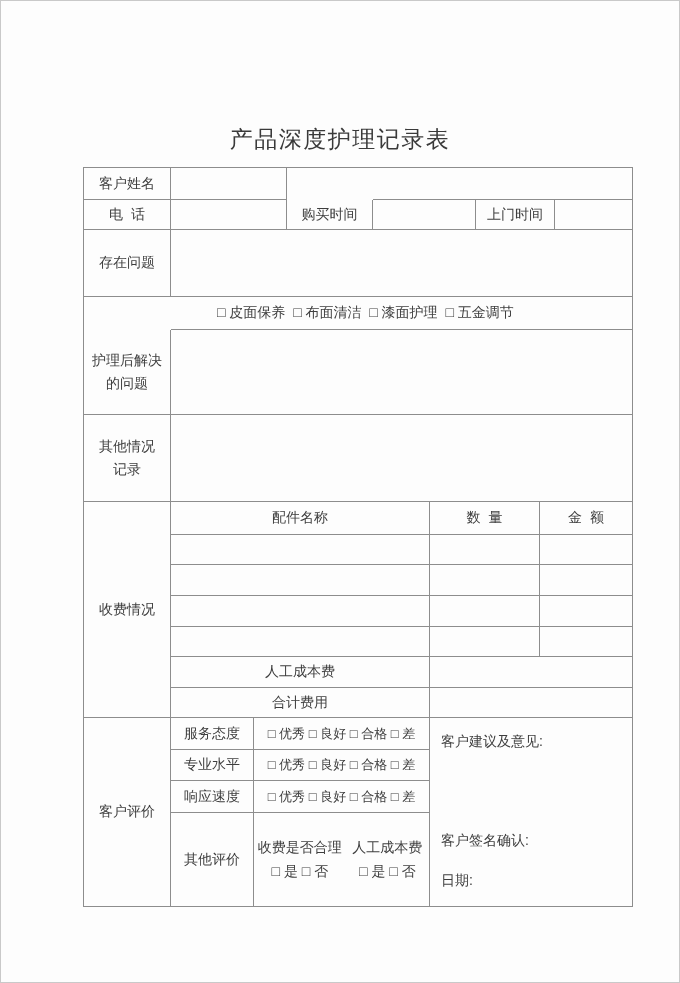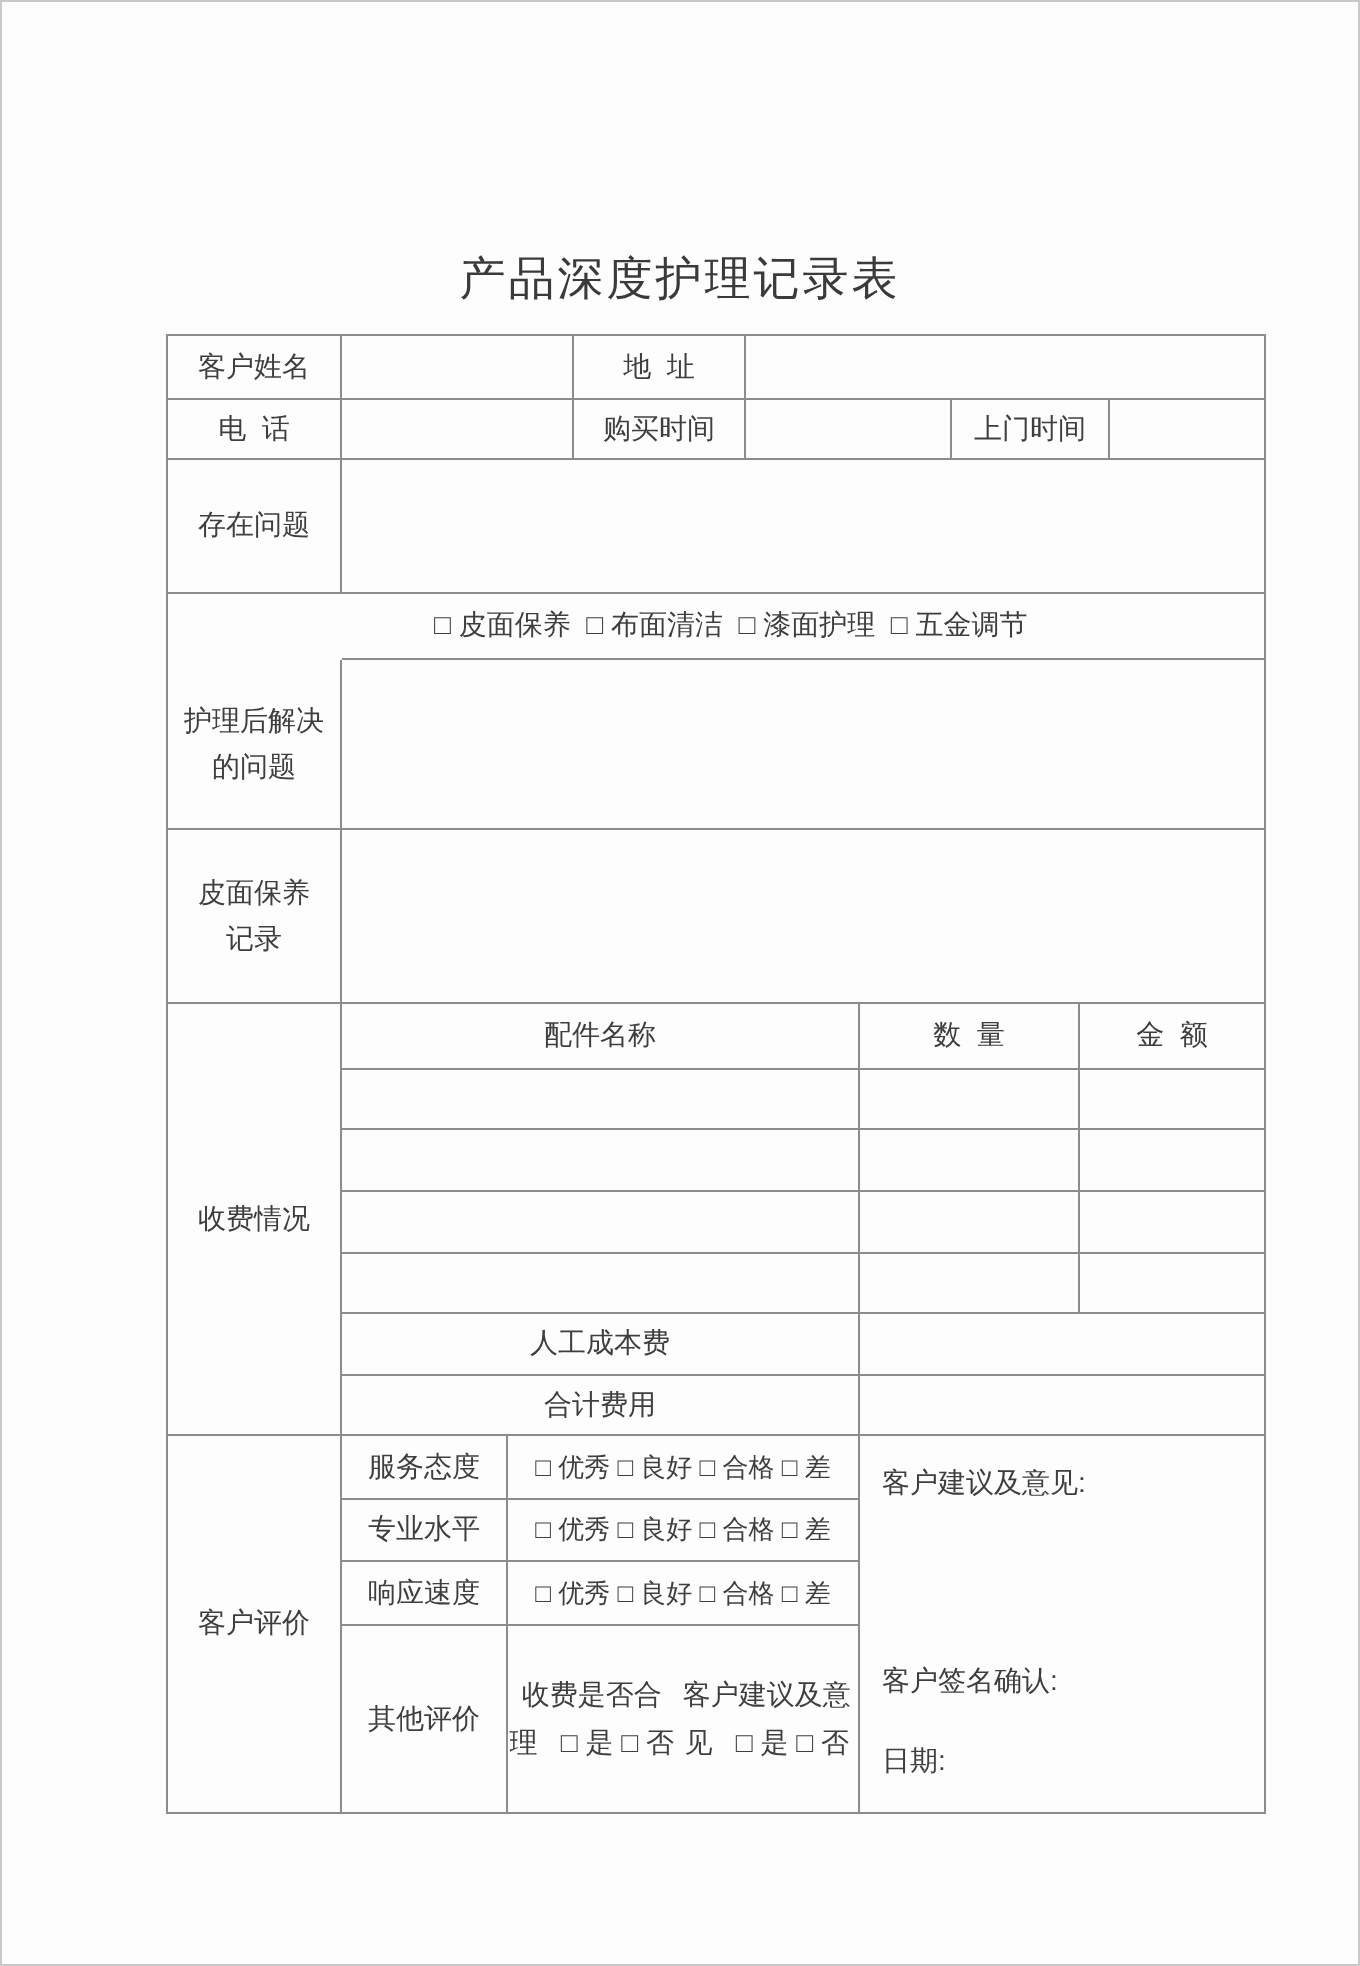--- a/index.html
+++ b/index.html
@@ -40,40 +40,39 @@
 </head>
 <body>
 
 <div class="page">
   <div class="title">产品深度护理记录表</div>
 
   <div class="form-grid">
 
     <div class="cell" style="grid-area:1/1/2/2">客户姓名</div>
     <div class="cell" style="grid-area:1/2/2/4"></div>
-    <div class="cell" style="grid-area:1/4/2/5">地  址</div>
     <div class="cell" style="grid-area:1/5/2/10"></div>
 
     <div class="cell" style="grid-area:2/1/3/2">电  话</div>
     <div class="cell" style="grid-area:2/2/3/4"></div>
     <div class="cell" style="grid-area:2/4/3/5">购买时间</div>
     <div class="cell" style="grid-area:2/5/3/7"></div>
     <div class="cell" style="grid-area:2/7/3/9">上门时间</div>
     <div class="cell" style="grid-area:2/9/3/10"></div>
 
     <div class="cell" style="grid-area:3/1/4/2">存在问题</div>
     <div class="cell" style="grid-area:3/2/4/10"></div>
 
     <div class="cell left" style="grid-area:4/2/5/10">□ 皮面保养  □ 布面清洁  □ 漆面护理  □ 五金调节</div>
 
     <div class="cell" style="grid-area:5/1/6/2">护理后解决
 的问题</div>
     <div class="cell" style="grid-area:5/2/6/10"></div>
 
-    <div class="cell" style="grid-area:6/1/7/2">皮面保养
+    <div class="cell" style="grid-area:6/1/7/2">其他情况
 记录</div>
     <div class="cell" style="grid-area:6/2/7/10"></div>
 
     <div class="cell" style="grid-area:7/1/14/2">收费情况</div>
     <div class="cell" style="grid-area:7/2/8/6">配件名称</div>
     <div class="cell" style="grid-area:7/6/8/8">数  量</div>
     <div class="cell" style="grid-area:7/8/8/10">金  额</div>
 
     <div class="cell" style="grid-area:8/2/9/6"></div>
     <div class="cell" style="grid-area:8/6/9/8"></div>
@@ -103,21 +102,21 @@
 
     <div class="cell" style="grid-area:15/2/16/3">专业水平</div>
     <div class="cell ratings" style="grid-area:15/3/16/6">□ 优秀 □ 良好 □ 合格 □ 差</div>
 
     <div class="cell" style="grid-area:16/2/17/3">响应速度</div>
     <div class="cell ratings" style="grid-area:16/3/17/6">□ 优秀 □ 良好 □ 合格 □ 差</div>
 
     <div class="cell" style="grid-area:17/2/18/3">其他评价</div>
     <div class="cell questions" style="grid-area:17/3/18/6">
       <span>收费是否合理   □ 是 □ 否</span>
-      <span>客户建议及意见   □ 是 □ 否</span>
+      <span>人工成本费   □ 是 □ 否</span>
     </div>
 
     <div class="cell suggest" style="grid-area:14/6/18/10">
       <span>客户建议及意见:</span>
       <span class="sig">客户签名确认:</span>
       <span class="date">日期:</span>
     </div>
   </div>
 </div>
 

